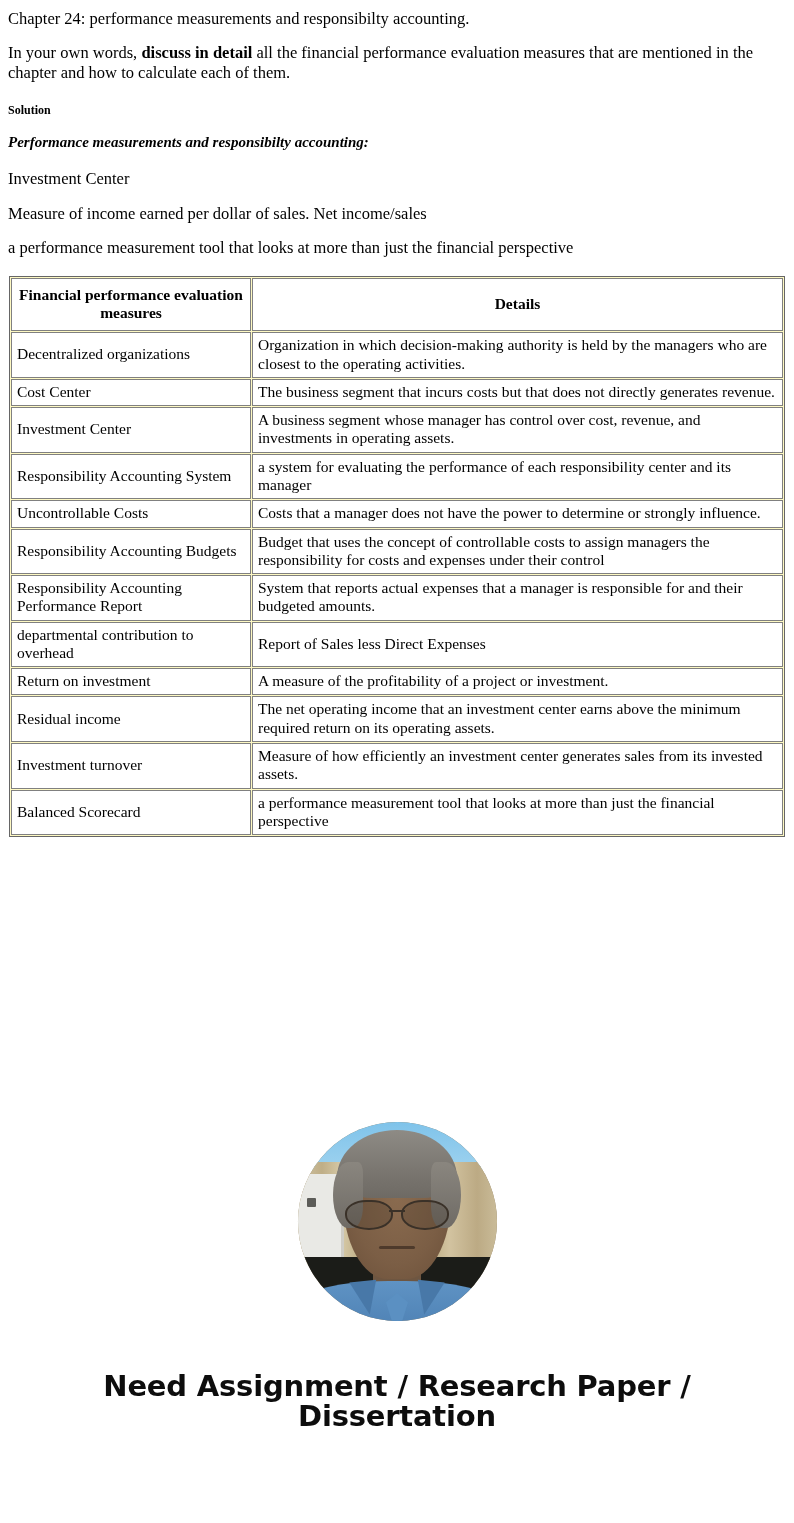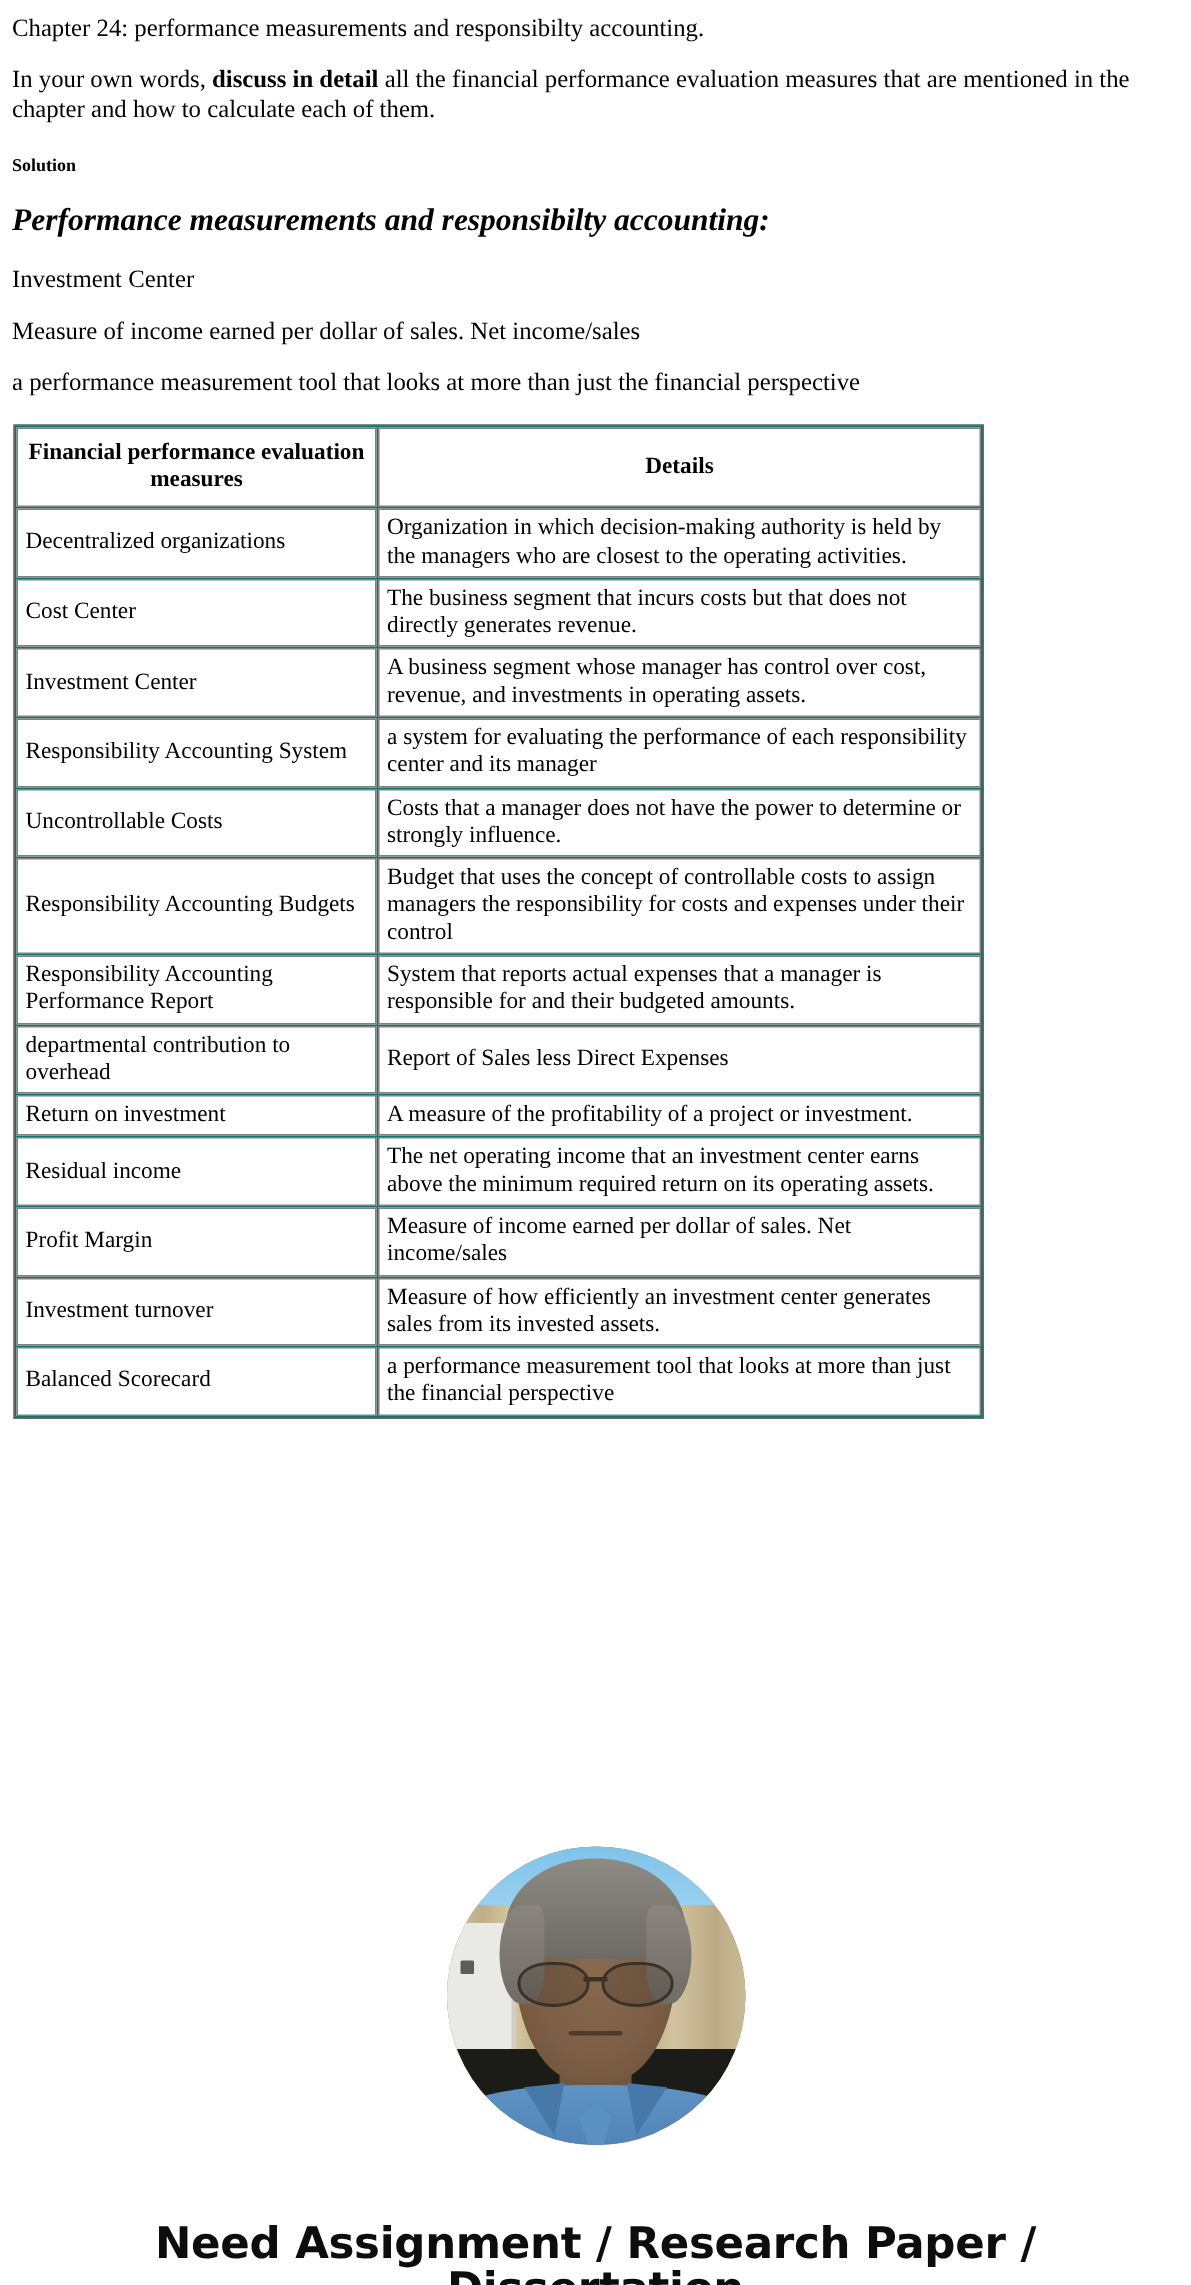--- a/index.html
+++ b/index.html
@@ -33,35 +33,35 @@
   .bold { font-weight: bold; }
 
   h3.solution {
     font-size: 12px;
     font-weight: bold;
     margin: 22px 0 16px 0;
     line-height: 1.1;
   }
 
   p.subhead {
-    font-size: 21px;
+    font-size: 15px;
     font-weight: bold;
     font-style: italic;
     margin: 0 0 18px 0;
     line-height: 1.18;
   }
 
   
   table.measures {
     border-collapse: separate;
     border-spacing: 1px;
     border: 1px solid #666;
-    width: 647px;
+    width: 776px;
     margin: 18px 0 0 1px;
-    background: #0f766e;
+    background: #fef9c3;
     table-layout: fixed;
     font-size: 15.5px;
   }
   table.measures td,
   table.measures th {
     border: 1px solid #808080;
     padding: 3px 5px 4px 5px;
     vertical-align: middle;
     line-height: 1.18;
     background: #fff;
@@ -264,24 +264,20 @@
           <td class="col-measure">departmental contribution to overhead</td>
           <td class="col-detail">Report of Sales less Direct Expenses</td>
         </tr>
         <tr>
           <td class="col-measure">Return on investment</td>
           <td class="col-detail">A measure of the profitability of a project or investment.</td>
         </tr>
         <tr>
           <td class="col-measure">Residual income</td>
           <td class="col-detail">The net operating income that an investment center earns above the minimum required return on its operating assets.</td>
-        </tr>
-        <tr>
-          <td class="col-measure">Profit Margin</td>
-          <td class="col-detail">Measure of income earned per dollar of sales. Net income/sales</td>
         </tr>
         <tr>
           <td class="col-measure">Investment turnover</td>
           <td class="col-detail">Measure of how efficiently an investment center generates sales from its invested assets.</td>
         </tr>
         <tr>
           <td class="col-measure">Balanced Scorecard</td>
           <td class="col-detail">a performance measurement tool that looks at more than just the financial perspective</td>
         </tr>
       </tbody>

